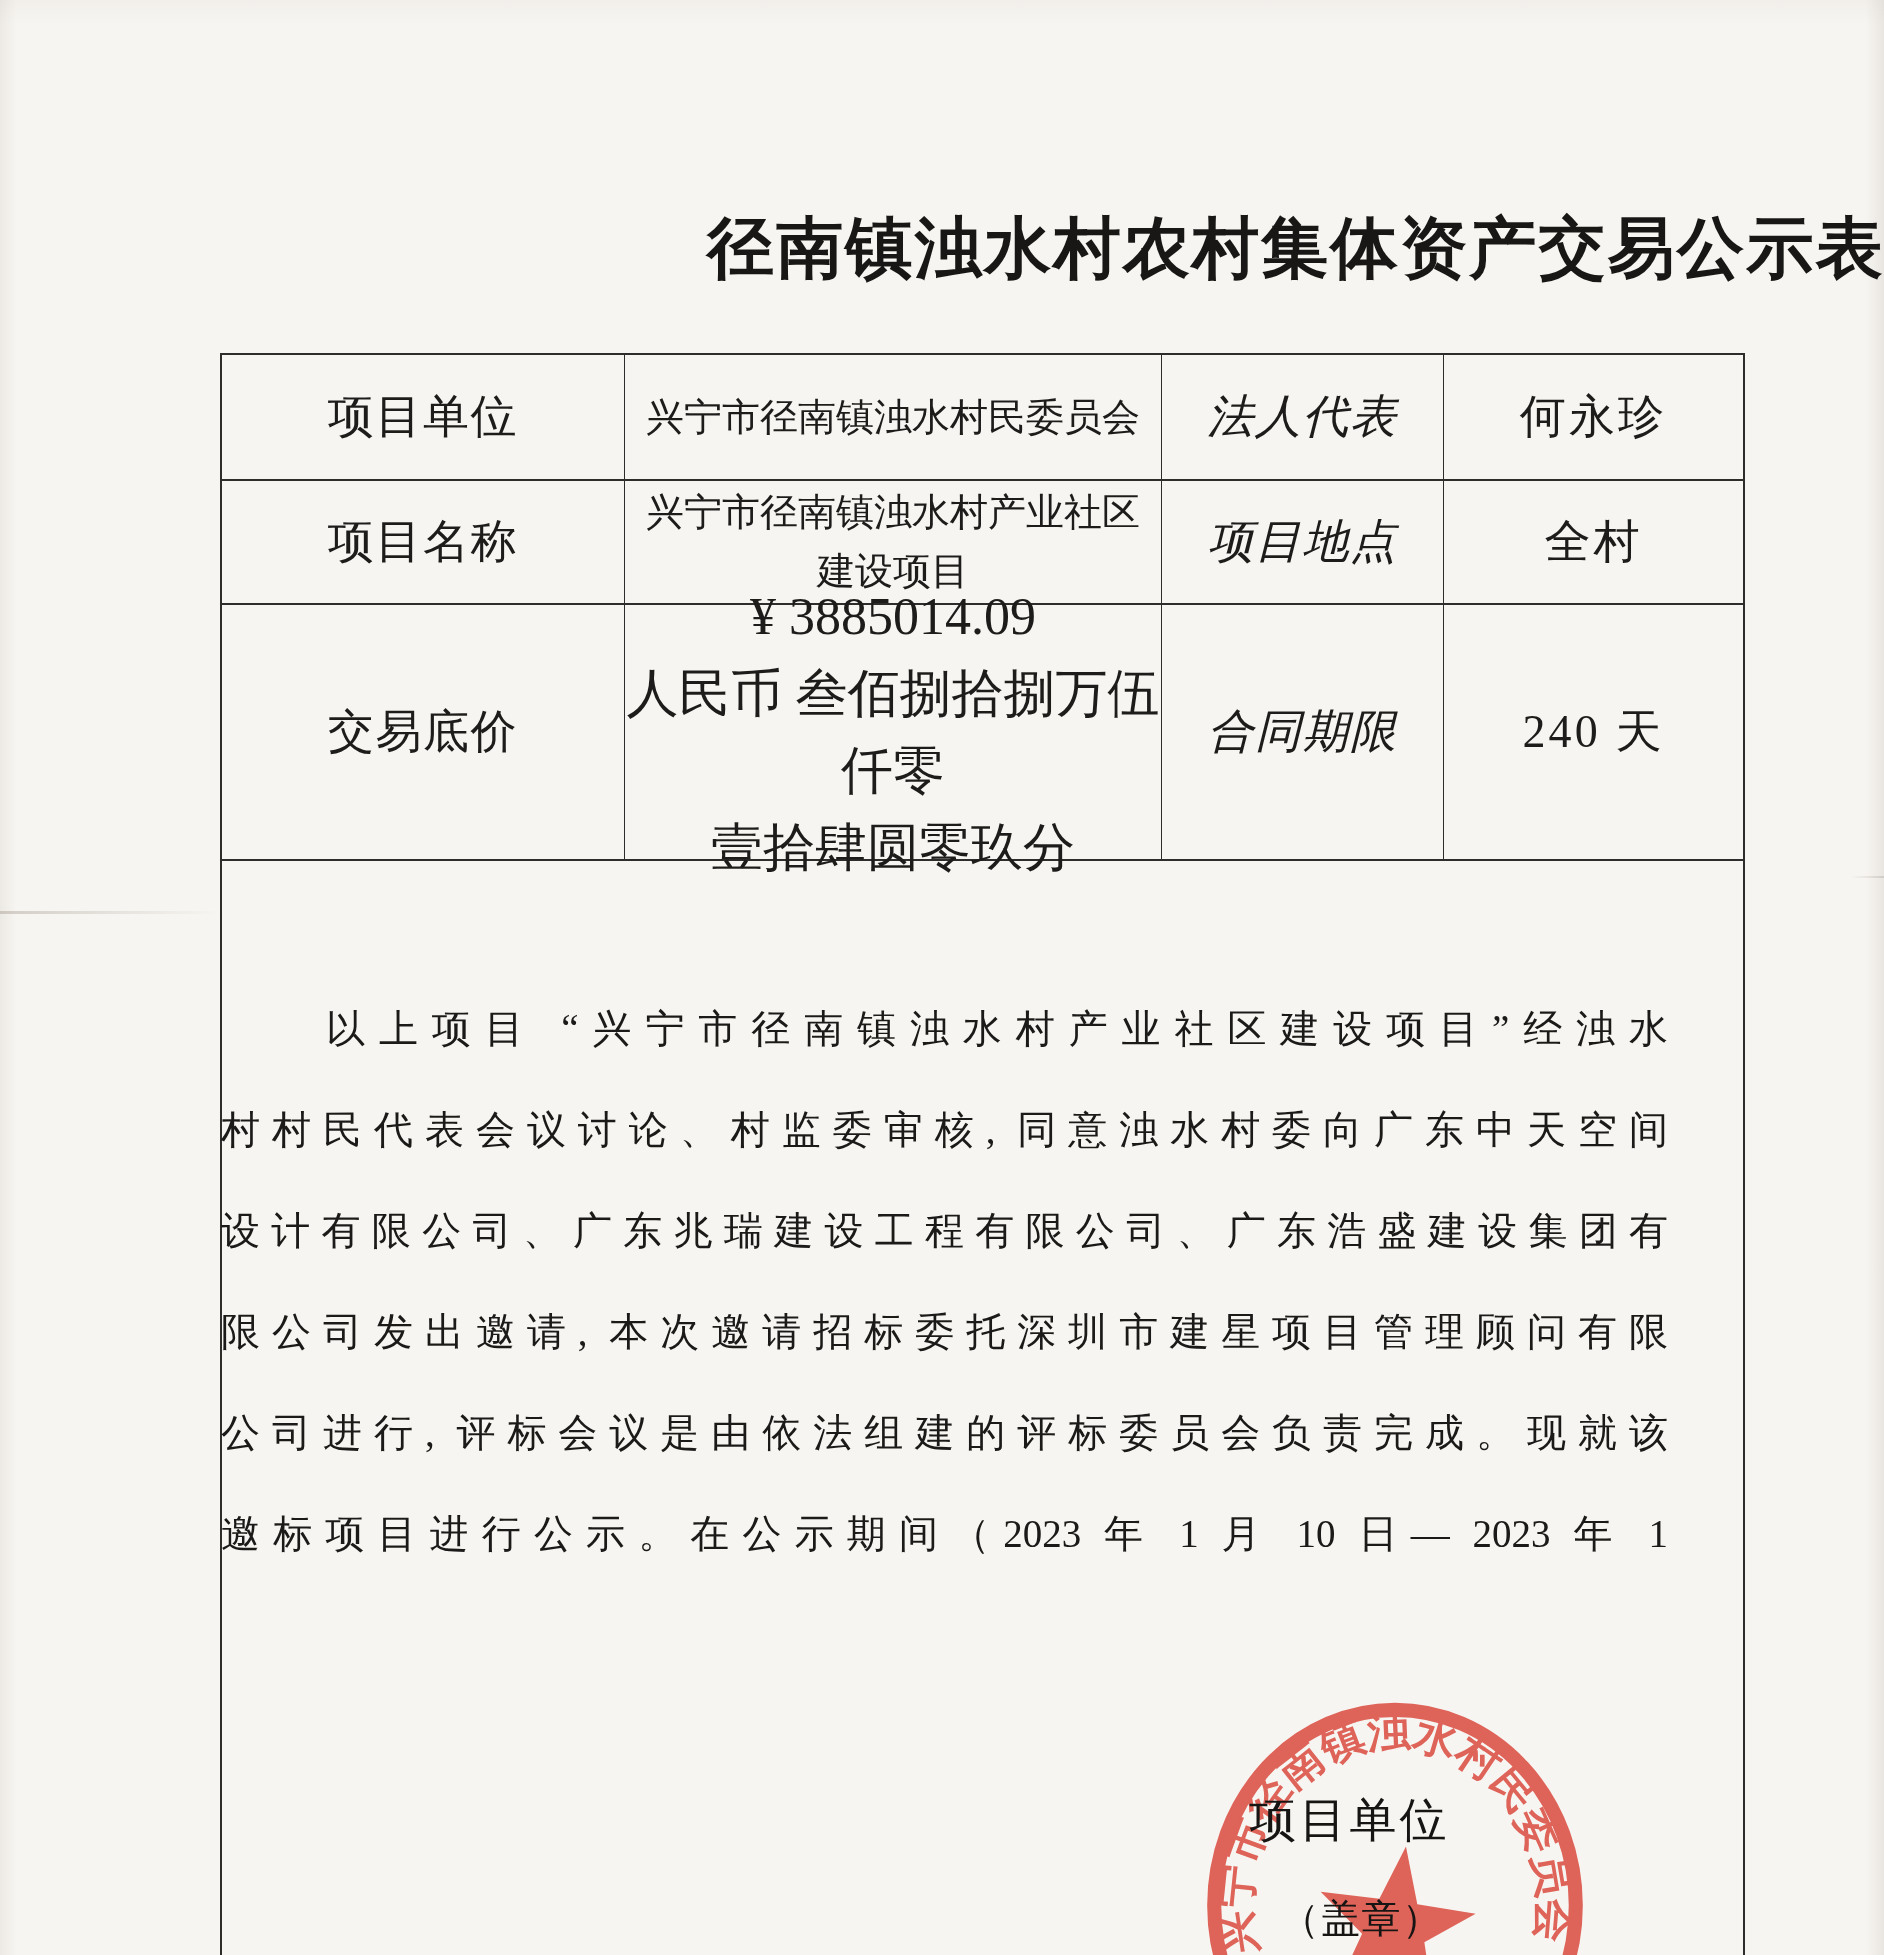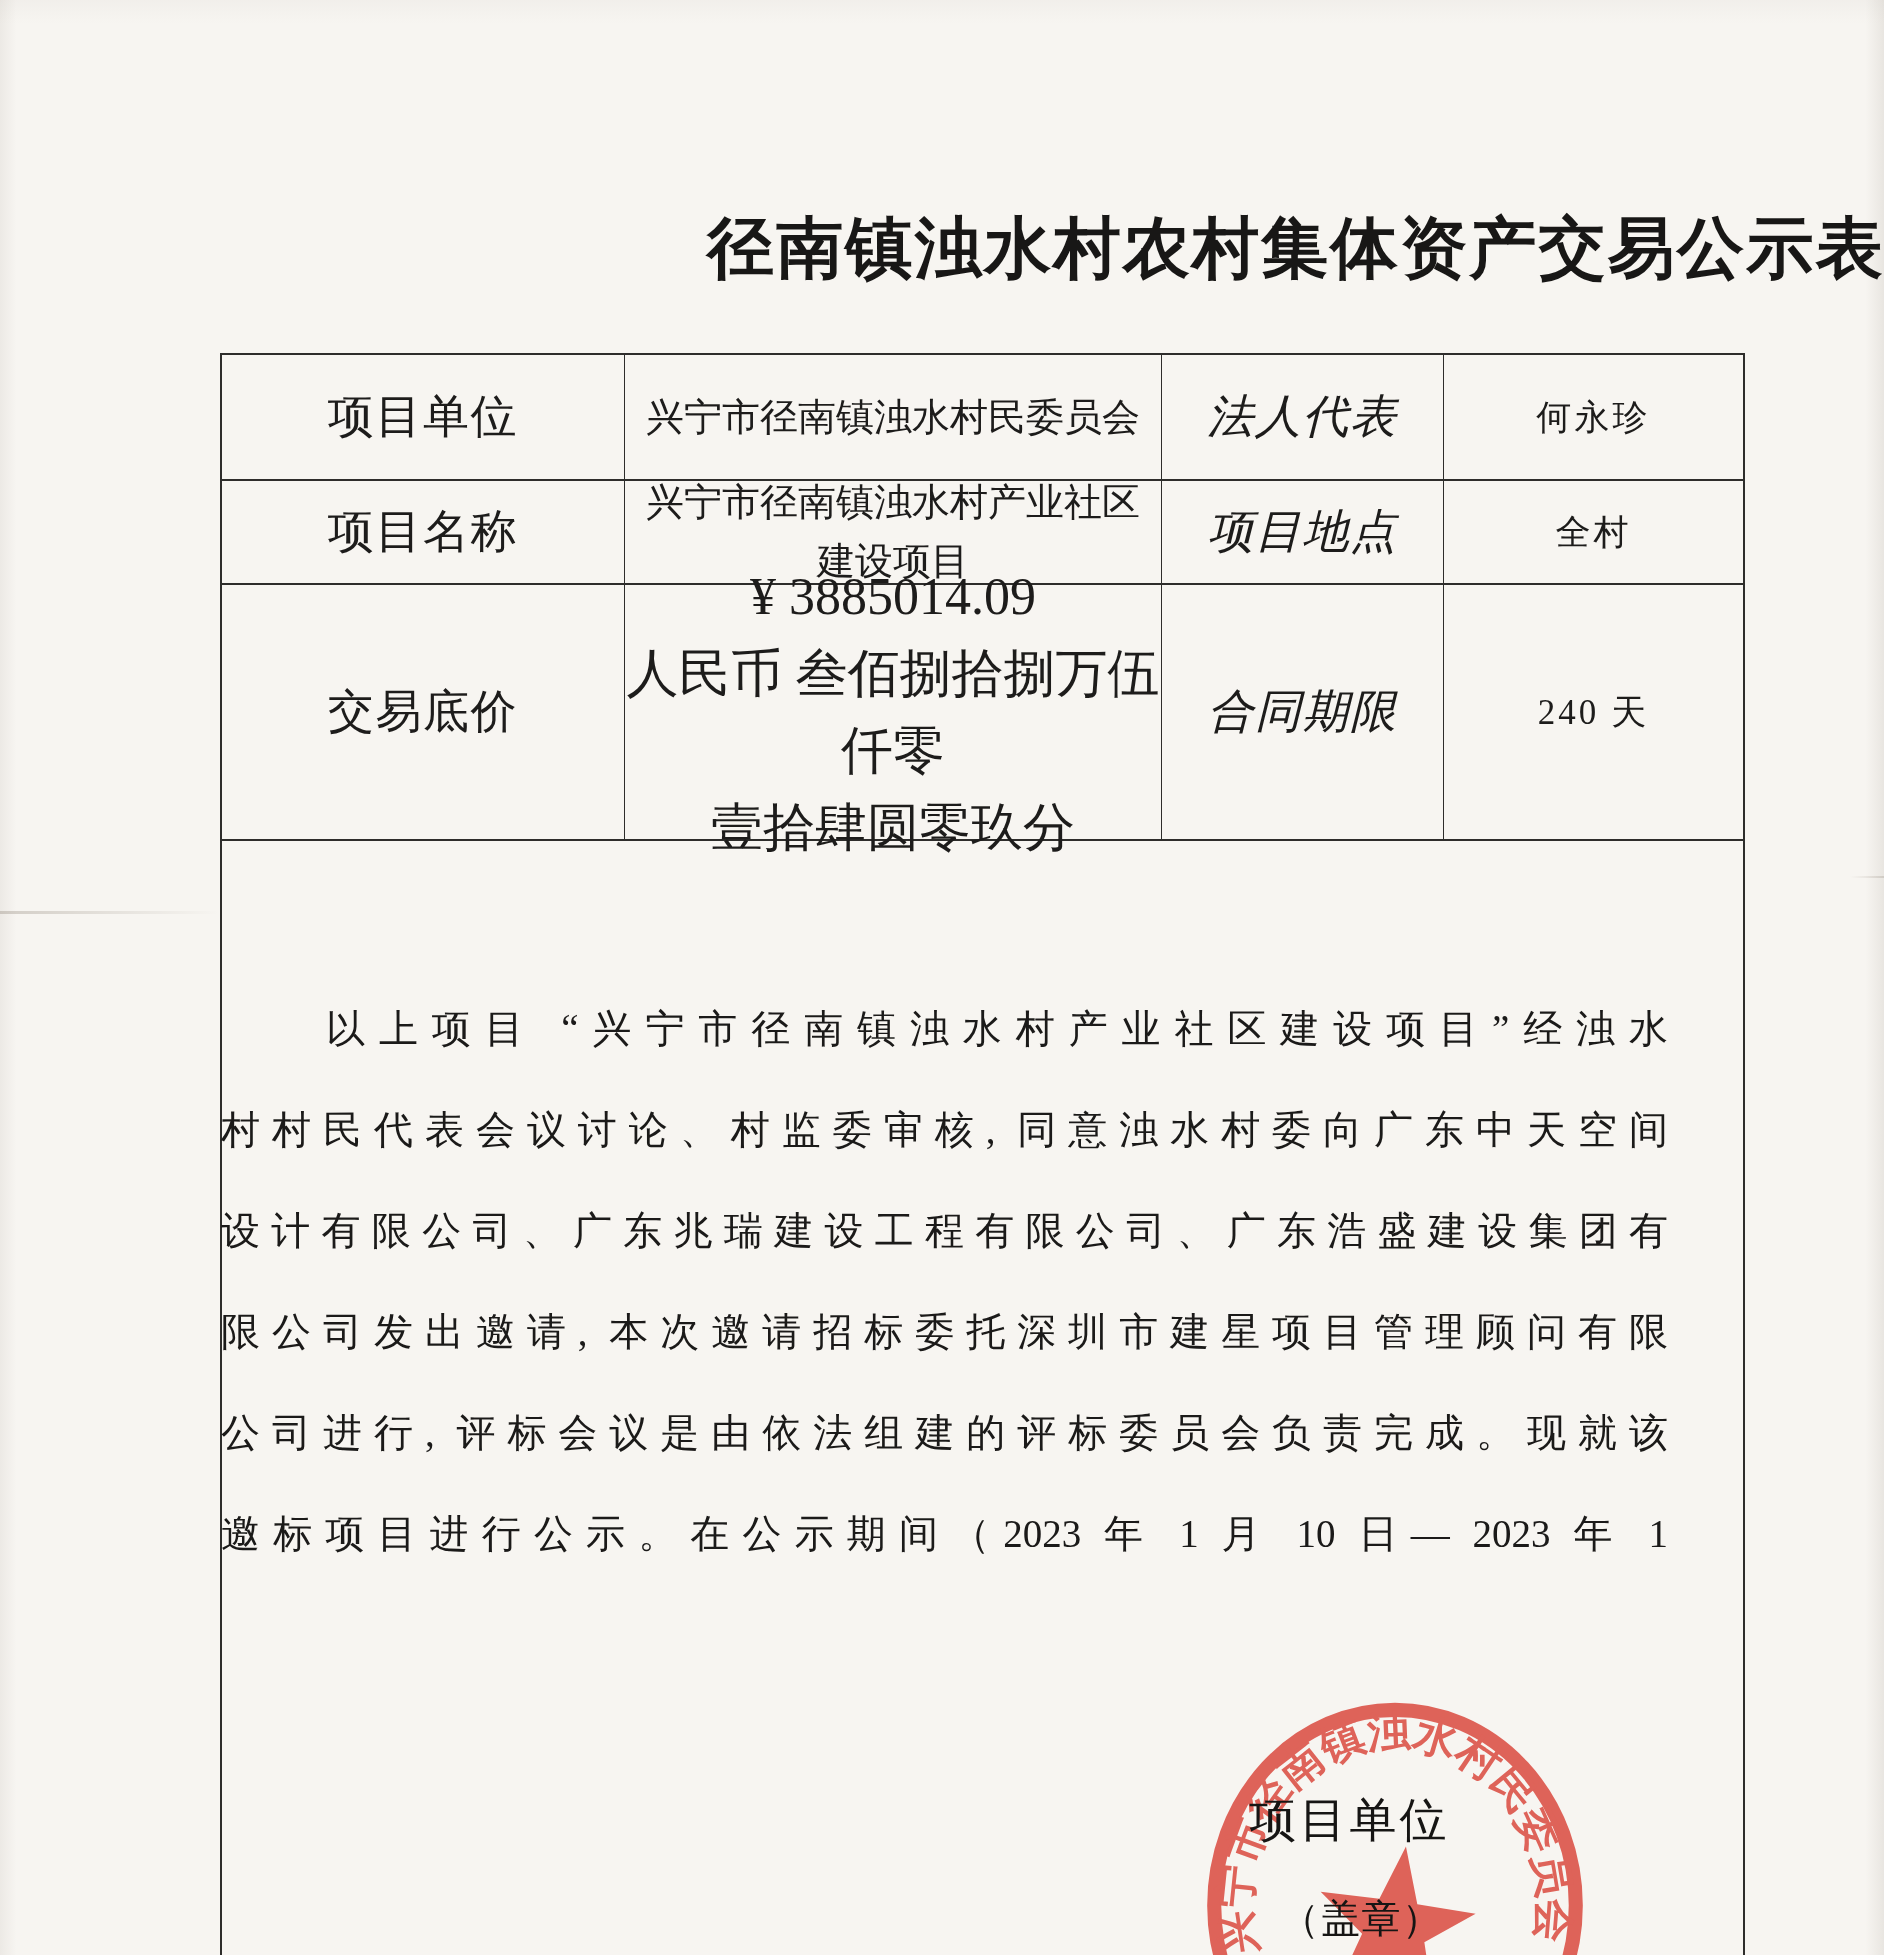--- a/index.html
+++ b/index.html
@@ -29,26 +29,26 @@
     position:absolute; left:220px; top:353px; width:1525px;
     border:2.7px solid #2e2d2b; box-sizing:border-box; background:transparent;
   }
   .trow { display:flex; box-sizing:border-box; border-bottom:2.3px solid #2e2d2b; }
   .tcell {
     box-sizing:border-box; border-right:1.6px solid #2e2d2b;
     display:flex; flex-direction:column; align-items:center; justify-content:center;
     text-align:center;
   }
   .tcell.end { border-right:none; flex:1; }
-  .r1 { height:126px; } .r2 { height:104px; } .r3 { height:256px; }
+  .r1 { height:126px; } .r2 { height:124px; } .r3 { height:256px; }
   .rbig { height:1206px; }
   .c1 { width:403px; } .c2 { width:537px; } .c3 { width:282px;font-style:italic; }
   .lbl { font-size:46px; letter-spacing:1.6px; }
   .val-mid { font-size:38px; line-height:59px; }
-  .val-sm { font-size:35px; letter-spacing:3.1px; }
+  .val-sm { font-size:46px; letter-spacing:3.1px; }
   .price-line { font-size:52px; line-height:77px; }
   .bigcell { display:block; position:relative; }
   .body-text { position:absolute; left:221px; top:978px; width:1447px; }
   .body-line {
     font-size:39px; line-height:101px; text-align:justify; text-align-last:justify;
     color:#1b1a19;
   }
   .body-line.first { text-indent:105px; }
   .sig-line { position:absolute; text-align:center; white-space:pre; z-index:5; color:#161514; }
   .sig-unit { left:1154px; top:1789px; width:391px; font-size:47px; letter-spacing:3.1px; }

